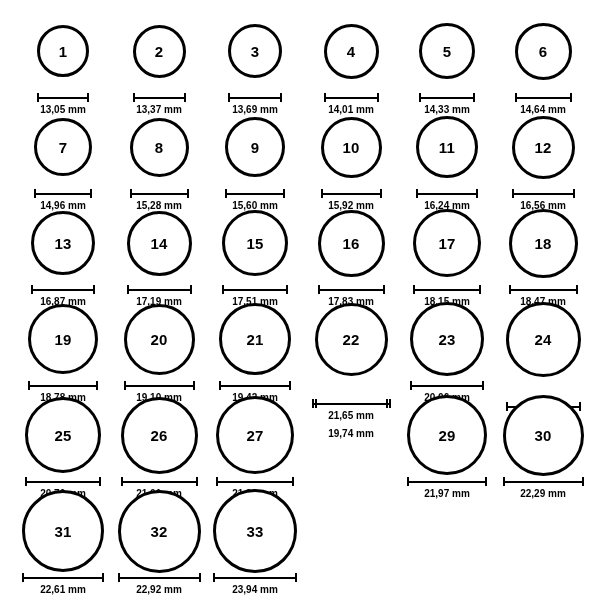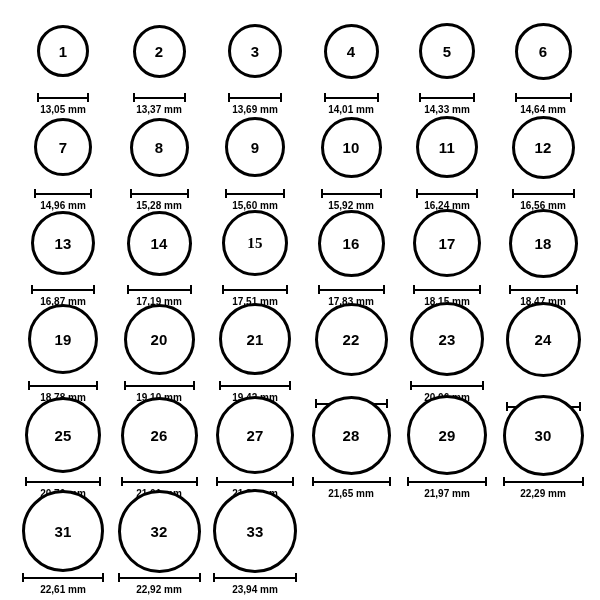--- a/index.html
+++ b/index.html
@@ -260,21 +260,21 @@
       </div>
       <div class="measure" style="width: 65px;">
         <div class="bar"></div>
         <div class="cap left"></div>
         <div class="cap right"></div>
       </div>
       <div class="ring-label">17,19 mm</div>
     </div>
     <div class="ring-cell" style="left: 207px; top: 204px;">
       <div class="ring-circle-wrap" style="height: 78px;">
-        <div class="ring-circle" style="width: 66px; height: 66px; font-family: Liberation Serif, serif;">
+        <div class="ring-circle" style="width: 66px; height: 66px;">
           <span class="ring-number">15</span>
         </div>
       </div>
       <div class="measure" style="width: 66px;">
         <div class="bar"></div>
         <div class="cap left"></div>
         <div class="cap right"></div>
       </div>
       <div class="ring-label">17,51 mm</div>
     </div>
@@ -428,25 +428,20 @@
         </div>
       </div>
       <div class="measure" style="width: 78px;">
         <div class="bar"></div>
         <div class="cap left"></div>
         <div class="cap right"></div>
       </div>
       <div class="ring-label">21,33 mm</div>
     </div>
     <div class="ring-cell" style="left: 303px; top: 396px;">
-      <div class="ring-circle-wrap" style="height: 78px;">
-        <div class="ring-circle" style="width: 79px; height: 79px;">
-          <span class="ring-number">28</span>
-        </div>
-      </div>
       <div class="measure" style="width: 79px;">
         <div class="bar"></div>
         <div class="cap left"></div>
         <div class="cap right"></div>
       </div>
       <div class="ring-label">21,65 mm</div>
     </div>
     <div class="ring-cell" style="left: 399px; top: 396px;">
       <div class="ring-circle-wrap" style="height: 78px;">
         <div class="ring-circle" style="width: 80px; height: 80px;">

